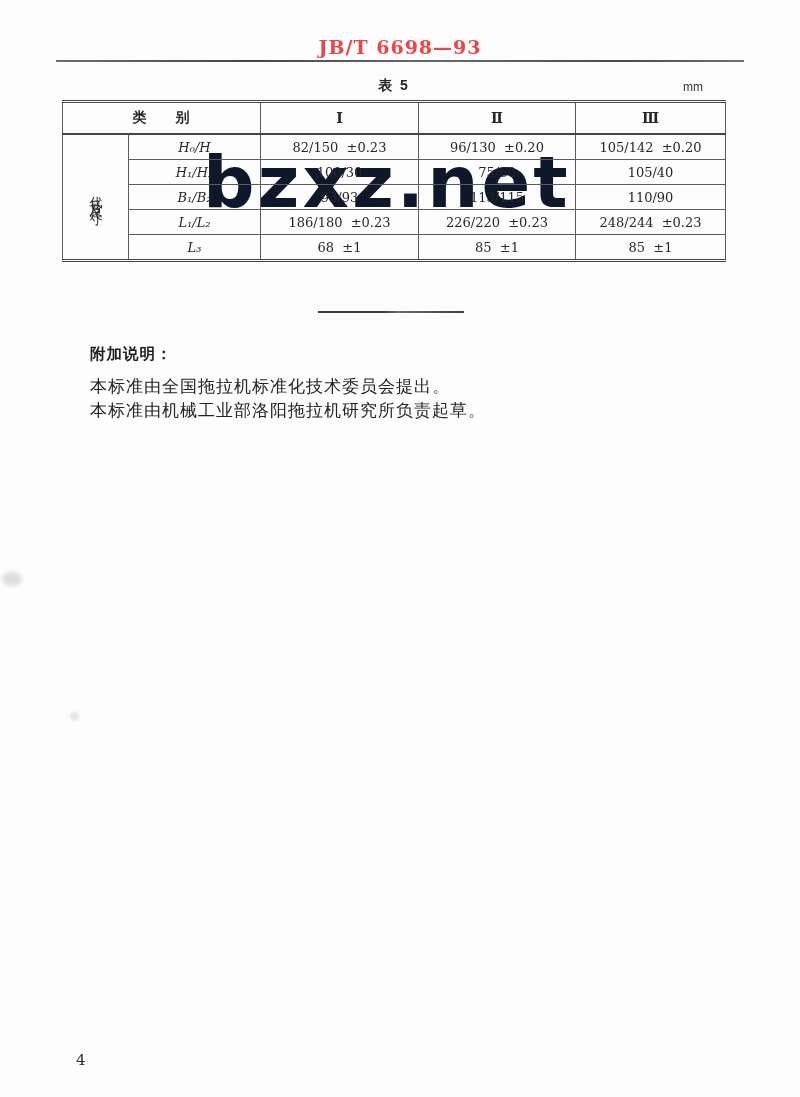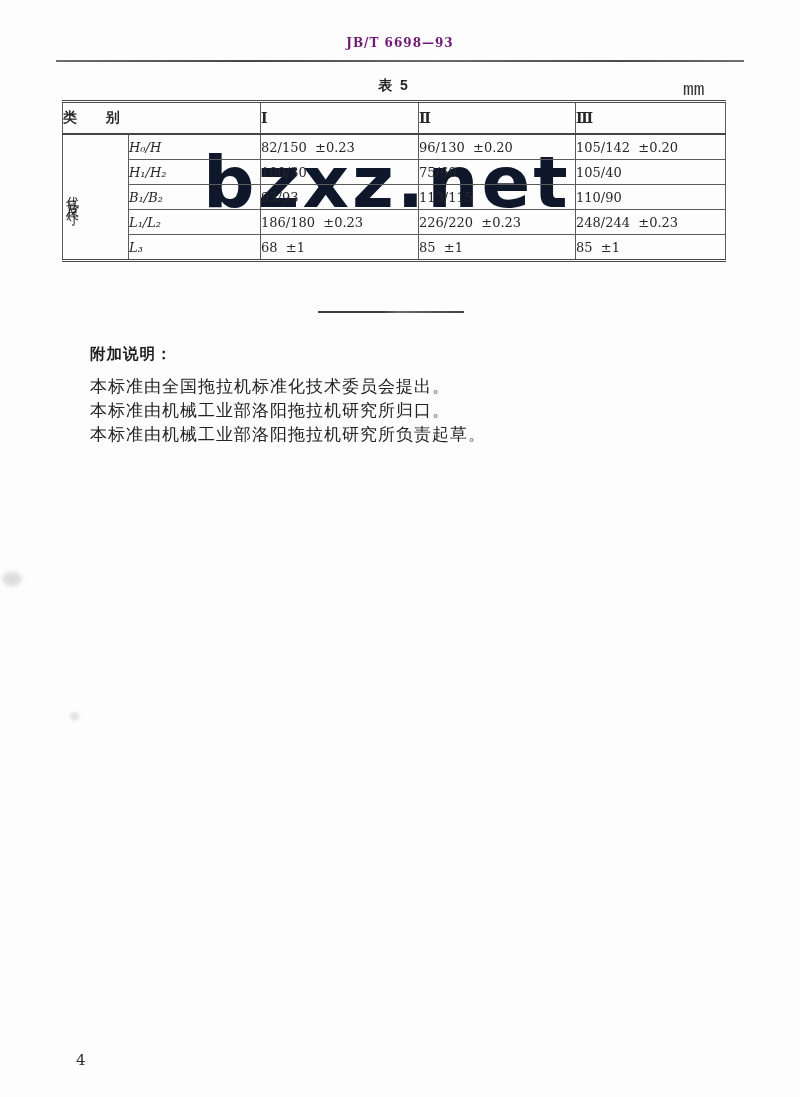--- a/index.html
+++ b/index.html
@@ -11,36 +11,36 @@
     background:#fdfdfd;
     overflow:hidden;
     font-family:"Liberation Sans", sans-serif;
     color:#222;
   }
   
   .doc-num{
     position:absolute;top:36px;left:0;right:0;
     text-align:center;
     font-family:"DejaVu Serif","Liberation Serif",serif;
-    font-weight:bold;font-size:12px;letter-spacing:1px;
-    color:#701a75;
+    font-weight:bold;font-size:19px;letter-spacing:1px;
+    color:#ef4444;
   }
   .top-rule{
     position:absolute;top:60px;left:56px;width:688px;height:2px;
     background:linear-gradient(90deg,#6d6d6d,#474747 28%,#6a6a6a 55%,#4c4c4c 82%,#707070);
   }
   .tbl-caption{
     position:absolute;top:77px;left:0;right:12px;text-align:center;
     font-family:"Liberation Sans",sans-serif;
     font-size:14px;font-weight:600;color:#242424;letter-spacing:2px;
   }
   .unit{
     position:absolute;top:80px;left:683px;
-    font-family:Liberation Mono, monospace;
-    font-size:18px;color:#333;
+    font-family:Liberation Sans, sans-serif;
+    font-size:12px;color:#333;
   }
   
   .watermark{
     position:absolute;left:203px;top:146px;z-index:0;
     font-family:"DejaVu Sans","Liberation Sans",sans-serif;
     font-weight:bold;font-size:72px;line-height:1;
     letter-spacing:3px;color:#0f172a;
     user-select:none;pointer-events:none;
   }
   
@@ -48,21 +48,21 @@
   table.spec{
     border-collapse:collapse;table-layout:fixed;
     border-top:3px double #474747;
     border-bottom:3px double #474747;
     border-left:1px solid #6f6f6f;
     border-right:1px solid #8d8d8d;
     background:transparent;
   }
   table.spec td{
     border:1px solid #5b5b5b;
-    vertical-align:middle;
+    text-align:center;vertical-align:middle;
     padding:0;
     font-family:"DejaVu Serif","Liberation Serif",serif;
     font-size:13px;color:#272727;
     white-space:pre;
     background:transparent;
   }
   table.spec tr.head td{
     height:30px;
     border-bottom:2px solid #454545;
     font-size:14px;font-weight:600;
@@ -172,21 +172,20 @@
         </tr>
       </tbody>
     </table>
   </div>
 
   <div class="mid-rule"></div>
 
   <div class="notes">
     <div class="notes-heading">附加说明：</div>
     <div class="note-line">本标准由全国拖拉机标准化技术委员会提出。</div>
-    <div class="note-line">本标准由机械工业部洛阳拖拉机研究所归口。</div>
     <div class="note-line">本标准由机械工业部洛阳拖拉机研究所负责起草。</div>
   </div>
 
   <div class="pageno">4</div>
 
   <div class="speck-a"></div>
   <div class="speck-b"></div>
 
 </div>
 

